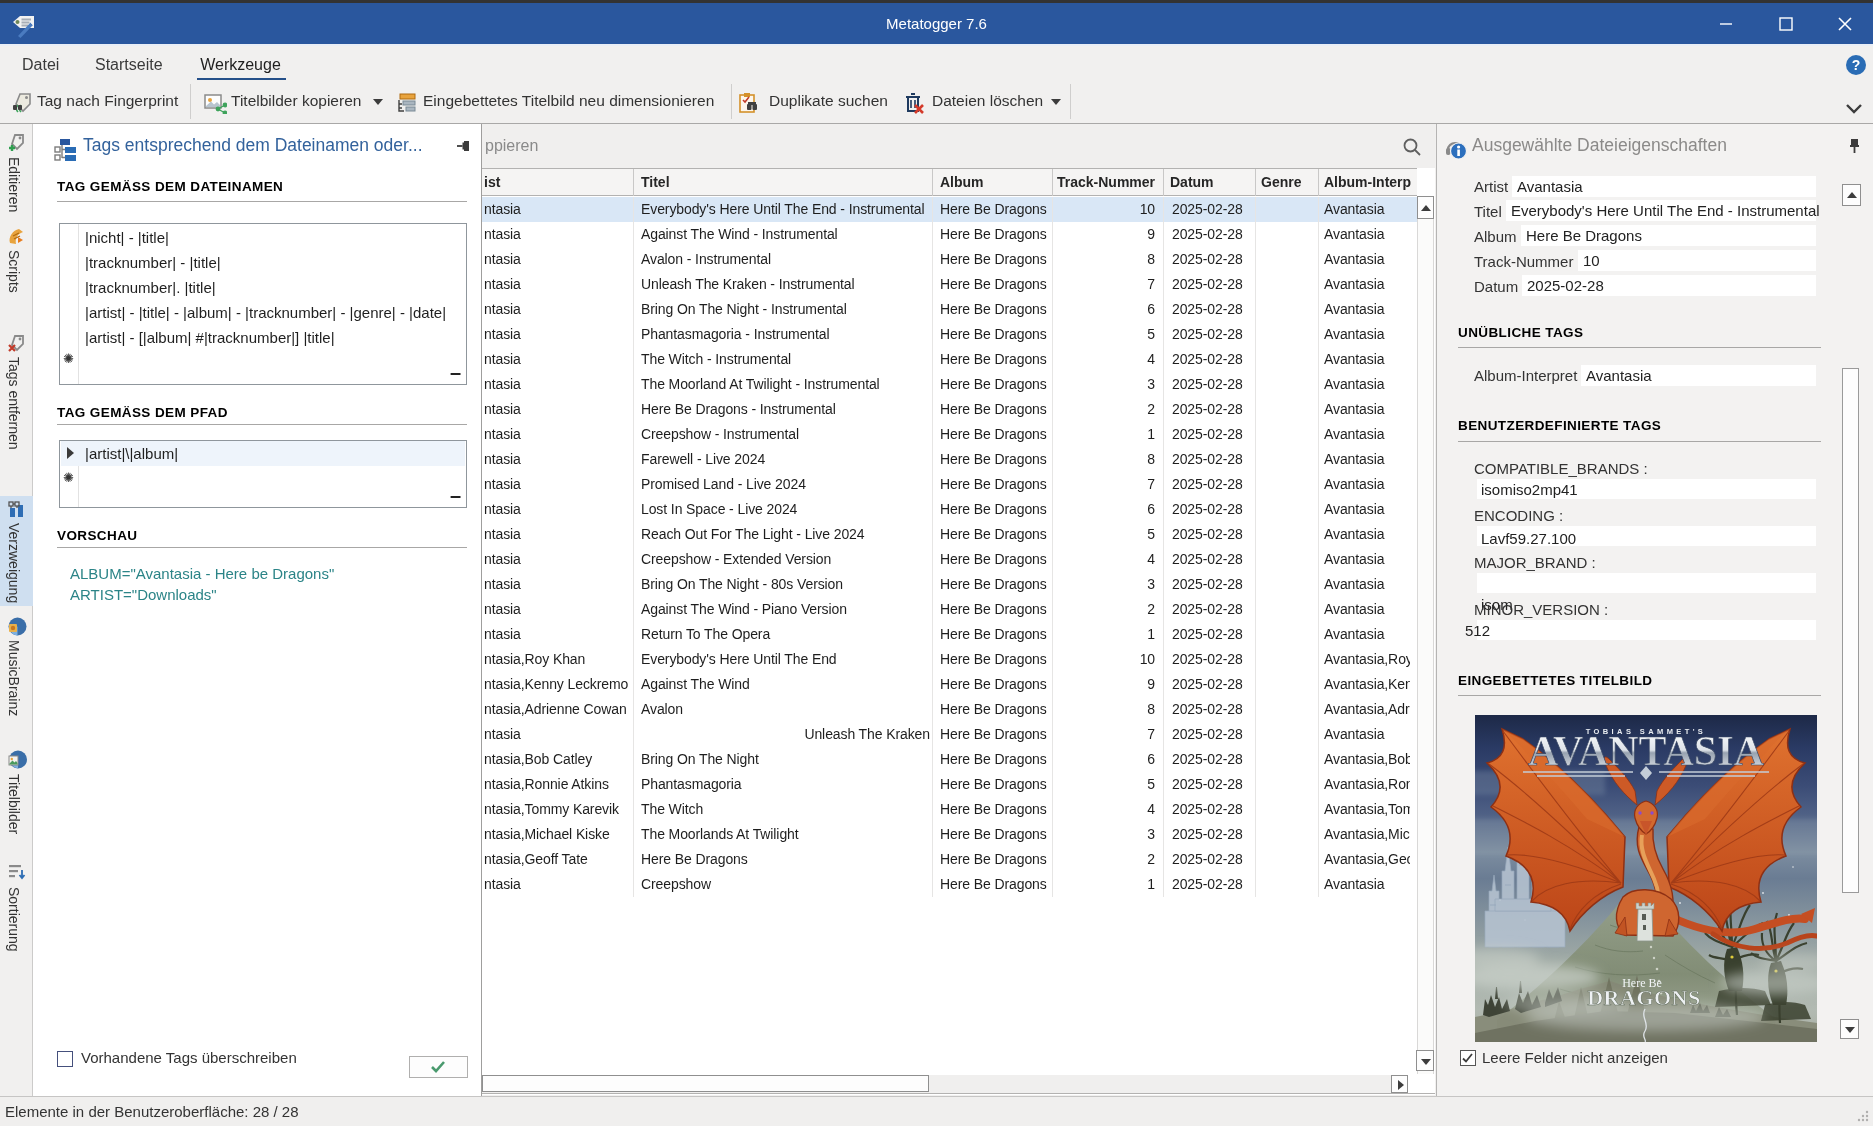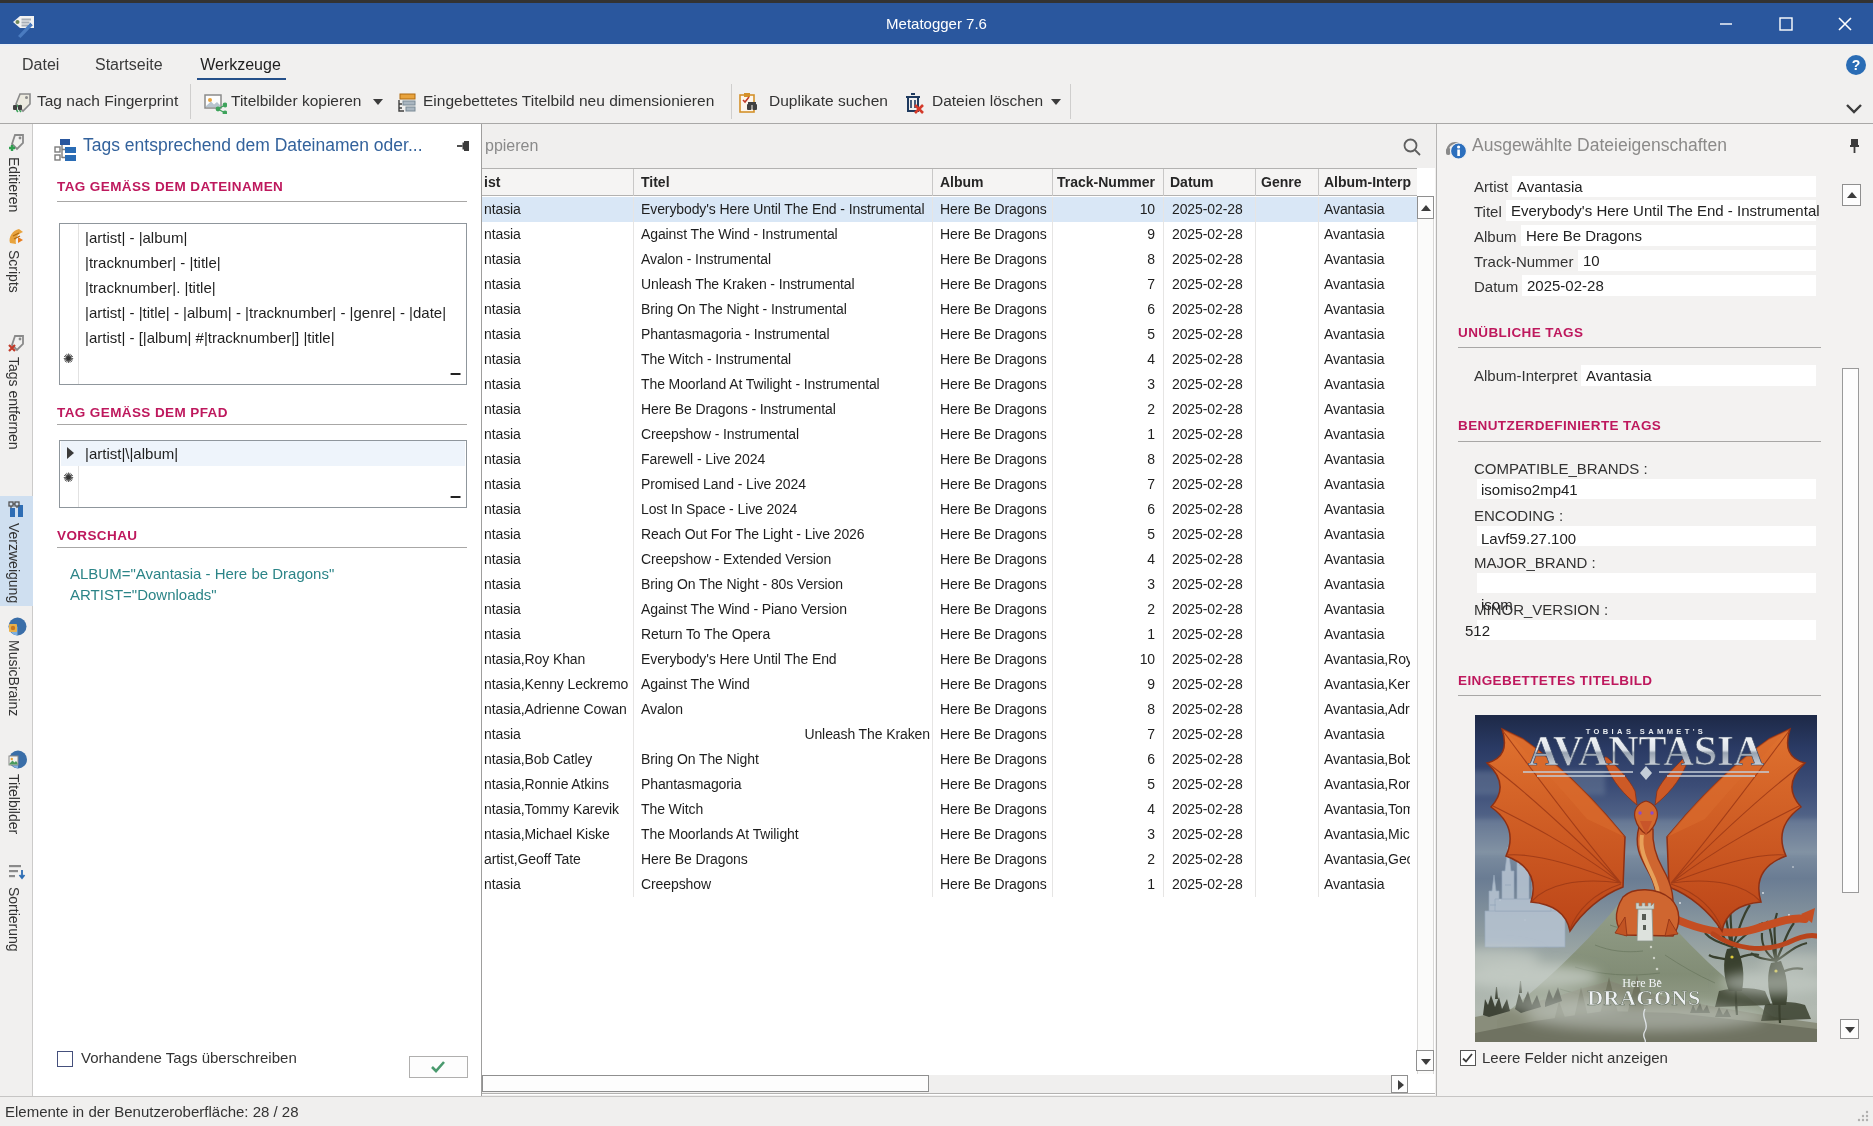--- a/index.html
+++ b/index.html
@@ -24,21 +24,21 @@
 .tbsep { position:absolute; top:4px; width:1px; height:35px; background:#cfcecd; }
 #ribbonline { position:absolute; left:0; top:123px; width:1873px; height:1px; background:#a9a8a7; }
 
 
 #sidebar { position:absolute; left:0; top:124px; width:33px; height:972px; background:#f1f0ef; border-right:1px solid #cccbca; }
 .sidelabel { position:absolute; left:6px; writing-mode:vertical-rl; font-size:14px; color:#333; white-space:nowrap; }
 #side-sel { position:absolute; left:0; top:496px; width:33px; height:110px; background:#cfdff0; }
 
 
 #lpanel { position:absolute; left:33px; top:124px; width:449px; height:972px; background:#ffffff; border-right:1px solid #9f9e9d; }
-.sechead { position:absolute; left:24px; font-weight:bold; font-size:13.5px; color:#be185d; letter-spacing:0.4px; }
+.sechead { position:absolute; left:24px; font-weight:bold; font-size:13.5px; color:#000000; letter-spacing:0.4px; }
 .secline { position:absolute; left:24px; width:410px; height:1px; background:#a8a7a6; }
 .lbox { position:absolute; left:26px; width:408px; background:#ffffff; border:1px solid #8f969c; }
 .lbox .colsep { position:absolute; left:18px; top:0; bottom:0; width:1px; background:#e2e2e2; }
 .lrow { position:absolute; left:25px; font-size:15px; color:#1f1f1f; white-space:nowrap; }
 .star { position:absolute; left:3px; font-size:13px; color:#333; }
 .minus { position:absolute; right:5px; font-size:20px; font-weight:bold; color:#222; }
 .preview { position:absolute; left:37px; font-size:15px; color:#2b8487; white-space:nowrap; }
 
 
 #tablearea { position:absolute; left:482px; top:124px; width:953px; height:971px; background:#ffffff; }
@@ -221,21 +221,21 @@
     <rect x="8" y="2" width="5" height="10" fill="#3c3c3c"></rect>
     <rect x="6.5" y="3.5" width="1.5" height="7" fill="#3c3c3c"></rect>
     <path d="M1 7 L6.5 7" stroke="#3c3c3c" stroke-width="1.8"></path>
   </svg>
 
   <div class="sechead" style="top:55px;">TAG GEMÄSS DEM DATEINAMEN</div>
   <div class="secline" style="top:77px;"></div>
 
   <div class="lbox" style="top:99px; height:162px;">
     <div class="colsep"></div>
-    <div class="lrow" style="top:5px;">|artist| - |album|</div>
+    <div class="lrow" style="top:5px;">|nicht| - |title|</div>
     <div class="lrow" style="top:30px;">|tracknumber| - |title|</div>
     <div class="lrow" style="top:55px;">|tracknumber|. |title|</div>
     <div class="lrow" style="top:80px;">|artist| - |title| - |album| - |tracknumber| - |genre| - |date|</div>
     <div class="lrow" style="top:105px;">|artist| - [|album| #|tracknumber|] |title|</div>
     <div class="star" style="top:127px;">✺</div>
     <div class="minus" style="top:137px;">–</div>
   </div>
 
   <div class="sechead" style="top:281px;">TAG GEMÄSS DEM PFAD</div>
   <div class="secline" style="top:300px;"></div>
@@ -385,21 +385,21 @@
     <div class="tr" style="top:300px;">
       <div class="td" style="left:2px; width:147px;">ntasia</div>
       <div class="td" style="left:159px; width:289px;">Lost In Space - Live 2024</div>
       <div class="td" style="left:458px; width:110px;">Here Be Dragons</div>
       <div class="td" style="left:575px; width:98px; text-align:right;">6</div>
       <div class="td" style="left:690px; width:81px;">2025-02-28</div>
       <div class="td" style="left:842px; width:86px;">Avantasia</div>
     </div>
     <div class="tr" style="top:325px;">
       <div class="td" style="left:2px; width:147px;">ntasia</div>
-      <div class="td" style="left:159px; width:289px;">Reach Out For The Light - Live 2026</div>
+      <div class="td" style="left:159px; width:289px;">Reach Out For The Light - Live 2024</div>
       <div class="td" style="left:458px; width:110px;">Here Be Dragons</div>
       <div class="td" style="left:575px; width:98px; text-align:right;">5</div>
       <div class="td" style="left:690px; width:81px;">2025-02-28</div>
       <div class="td" style="left:842px; width:86px;">Avantasia</div>
     </div>
     <div class="tr" style="top:350px;">
       <div class="td" style="left:2px; width:147px;">ntasia</div>
       <div class="td" style="left:159px; width:289px;">Creepshow - Extended Version</div>
       <div class="td" style="left:458px; width:110px;">Here Be Dragons</div>
       <div class="td" style="left:575px; width:98px; text-align:right;">4</div>
@@ -488,21 +488,21 @@
     </div>
     <div class="tr" style="top:625px;">
       <div class="td" style="left:2px; width:147px;">ntasia,Michael Kiske</div>
       <div class="td" style="left:159px; width:289px;">The Moorlands At Twilight</div>
       <div class="td" style="left:458px; width:110px;">Here Be Dragons</div>
       <div class="td" style="left:575px; width:98px; text-align:right;">3</div>
       <div class="td" style="left:690px; width:81px;">2025-02-28</div>
       <div class="td" style="left:842px; width:86px;">Avantasia,Mich</div>
     </div>
     <div class="tr" style="top:650px;">
-      <div class="td" style="left:2px; width:147px;">artist,Geoff Tate</div>
+      <div class="td" style="left:2px; width:147px;">ntasia,Geoff Tate</div>
       <div class="td" style="left:159px; width:289px;">Here Be Dragons</div>
       <div class="td" style="left:458px; width:110px;">Here Be Dragons</div>
       <div class="td" style="left:575px; width:98px; text-align:right;">2</div>
       <div class="td" style="left:690px; width:81px;">2025-02-28</div>
       <div class="td" style="left:842px; width:86px;">Avantasia,Geo</div>
     </div>
     <div class="tr" style="top:675px;">
       <div class="td" style="left:2px; width:147px;">ntasia</div>
       <div class="td" style="left:159px; width:289px;">Creepshow</div>
       <div class="td" style="left:458px; width:110px;">Here Be Dragons</div>

